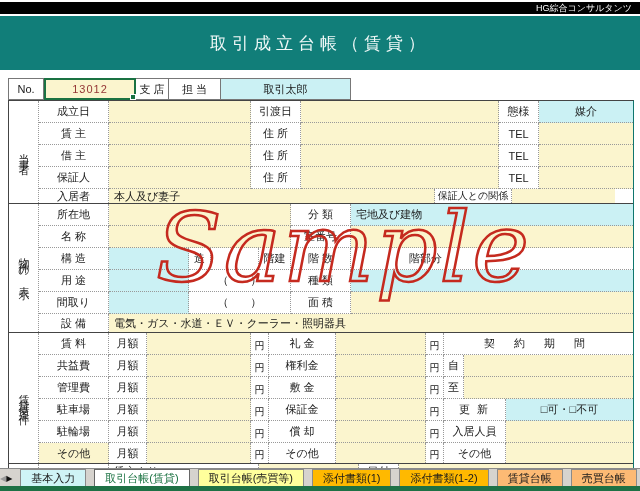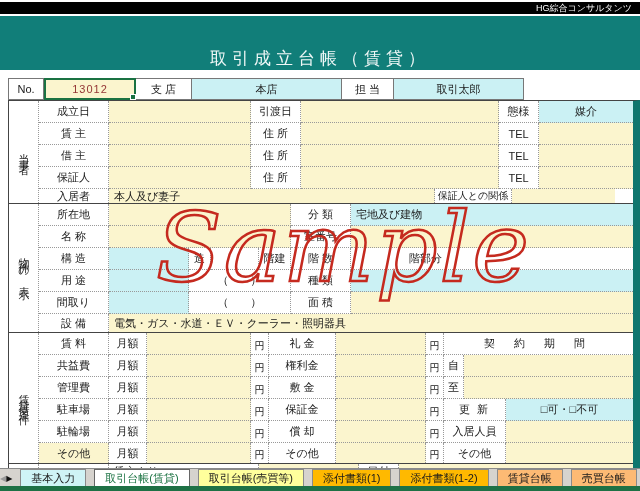--- a/index.html
+++ b/index.html
@@ -4,32 +4,32 @@
 <style>
   html,body{margin:0;padding:0;background:#fff;}
   .screen{position:relative;width:640px;height:491px;overflow:hidden;background:#fff;
           font-family:"Liberation Sans","DejaVu Sans",sans-serif;color:#1a1a1a;}
   
   .titlebar{position:absolute;left:0;top:2px;width:640px;height:12px;background:#000;
             display:flex;align-items:center;justify-content:flex-end;}
   .titlebar span{color:#fff;font-size:9px;padding-right:8px;}
   
   .banner{position:absolute;left:0;top:16px;width:640px;height:54px;background:#117e79;
-          display:flex;align-items:flex-end;justify-content:center;}
+          display:flex;align-items:center;justify-content:center;}
   .banner span{color:#eef7f6;font-size:17px;letter-spacing:5px;}
   
   .norow{position:absolute;left:8px;top:78px;width:624px;height:22px;display:flex;font-size:11px;}
   .ncell{box-sizing:border-box;height:22px;display:flex;align-items:center;justify-content:center;
          border:1px solid #777;border-left:none;white-space:nowrap;}
   .ncell.first{border-left:1px solid #777;}
   .nval{background:#FBF5CE;border:2px solid #1A7242;position:relative;color:#943636;letter-spacing:1px;}
   .nval .handle{position:absolute;right:-2px;bottom:-2px;width:4px;height:4px;background:#1A7242;border:1px solid #fff;}
   .cyanv{background:#CBF1F4;}
   
-  .table{position:absolute;left:8px;top:100px;width:624px;border-left:1px solid #444;border-right:7px solid #0f766e;
+  .table{position:absolute;left:8px;top:100px;width:624px;border-left:1px solid #444;border-right:1px solid #0f766e;
          border-top:1px solid #444;font-size:11px;overflow:hidden;}
   .section{display:flex;border-bottom:1px solid #444;}
   .vlab{box-sizing:border-box;width:30px;display:flex;align-items:center;justify-content:center;
         writing-mode:vertical-rl;letter-spacing:5px;border-right:1px dotted #999;font-size:11px;}
   .rows{display:flex;flex-direction:column;width:594px;}
   .row{display:flex;}
   .cell{box-sizing:border-box;border-right:1px dotted #999;border-bottom:1px dotted #999;
         display:flex;align-items:center;justify-content:center;overflow:hidden;white-space:nowrap;}
   .row .cell:last-child{border-right:none;}
   .rows .row:last-child .cell{border-bottom:none;}
@@ -69,22 +69,21 @@
   <div class="banner">
     <span>取引成立台帳（賃貸）</span>
   </div>
 
   <div class="norow">
     <div class="ncell first" style="width:36px">No.</div>
     <div class="ncell nval" style="width:92px">
       <span>13012</span>
       <span class="handle"></span>
     </div>
-    <div class="ncell" style="width:56px">支 店</div>
-    <div class="ncell cyanv" style="width:150px">本店</div>
+    <div class="ncell" style="width:33px">支 店</div>
     <div class="ncell" style="width:52px">担 当</div>
     <div class="ncell cyanv" style="width:130px">取引太郎</div>
   </div>
 
   <div class="table">
 
     <div class="section">
       <div class="vlab">当事者</div>
       <div class="rows">
         <div class="row h22">

